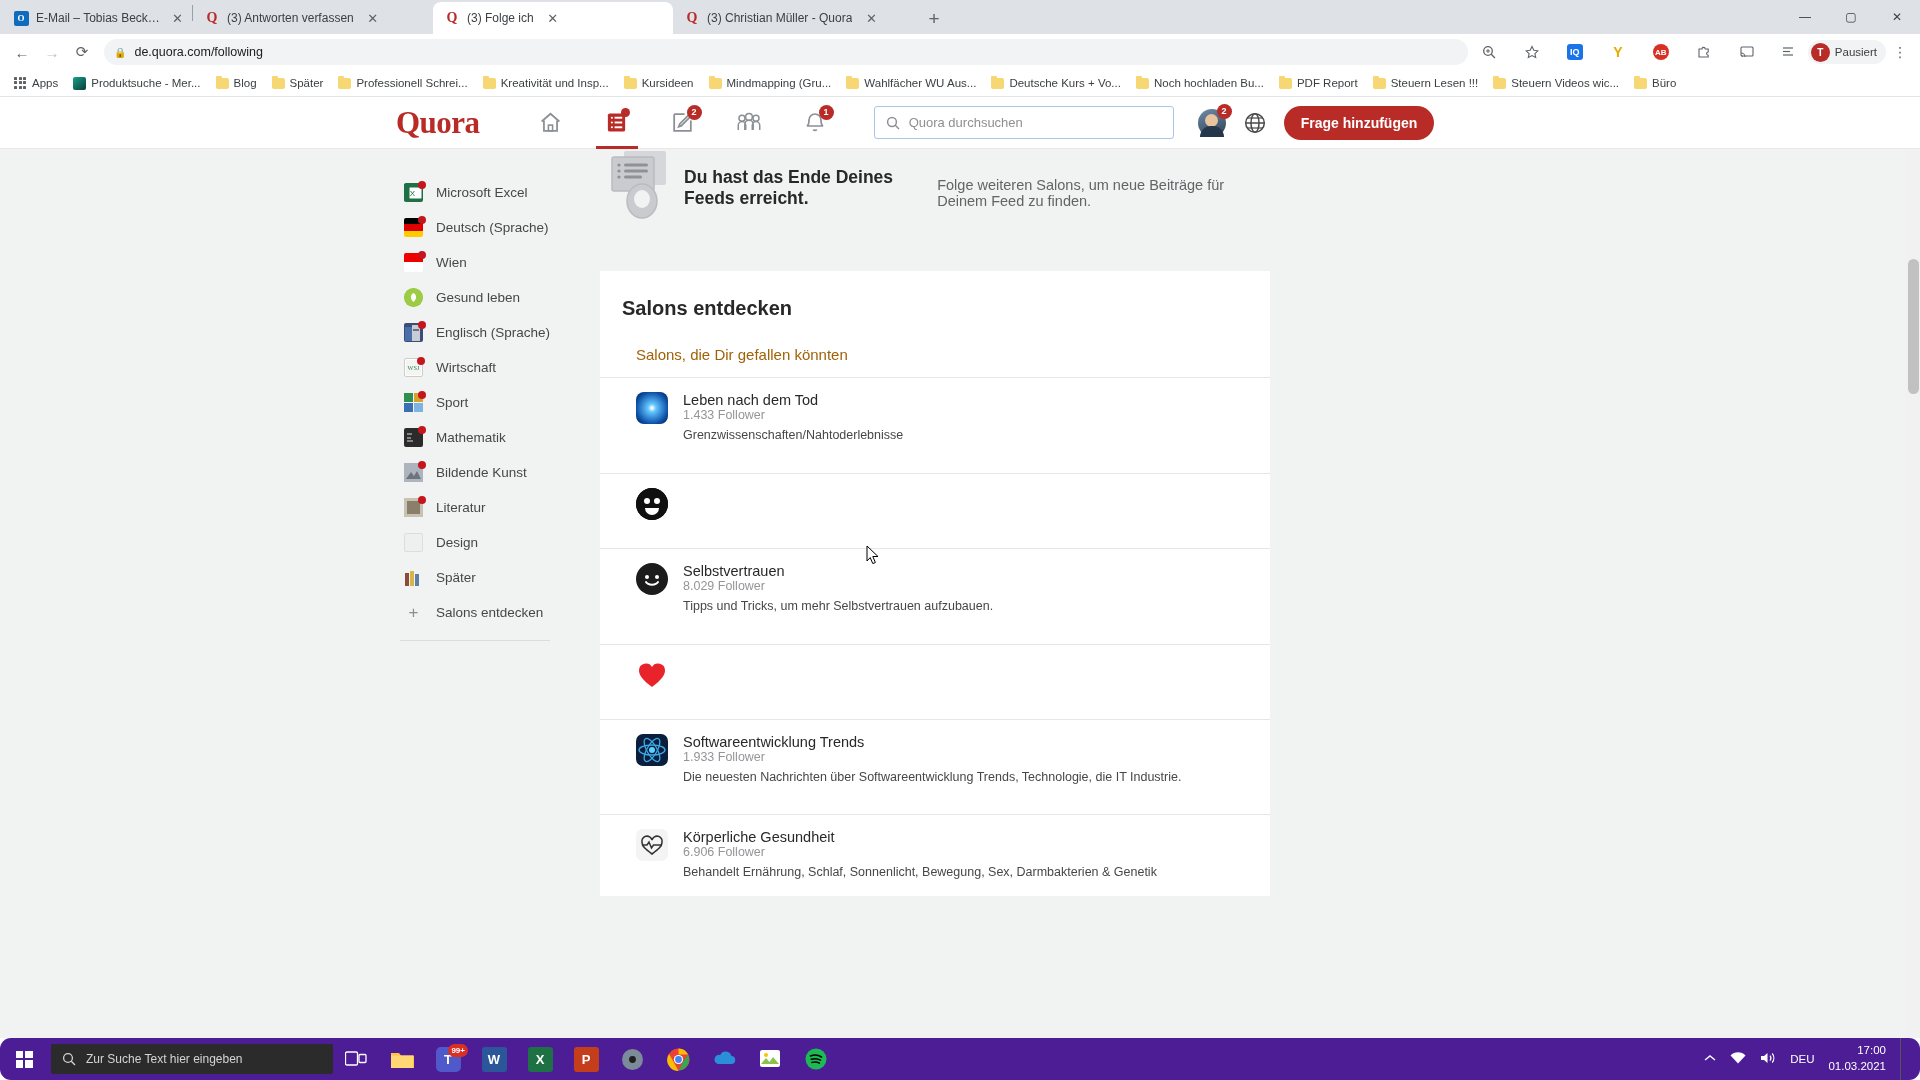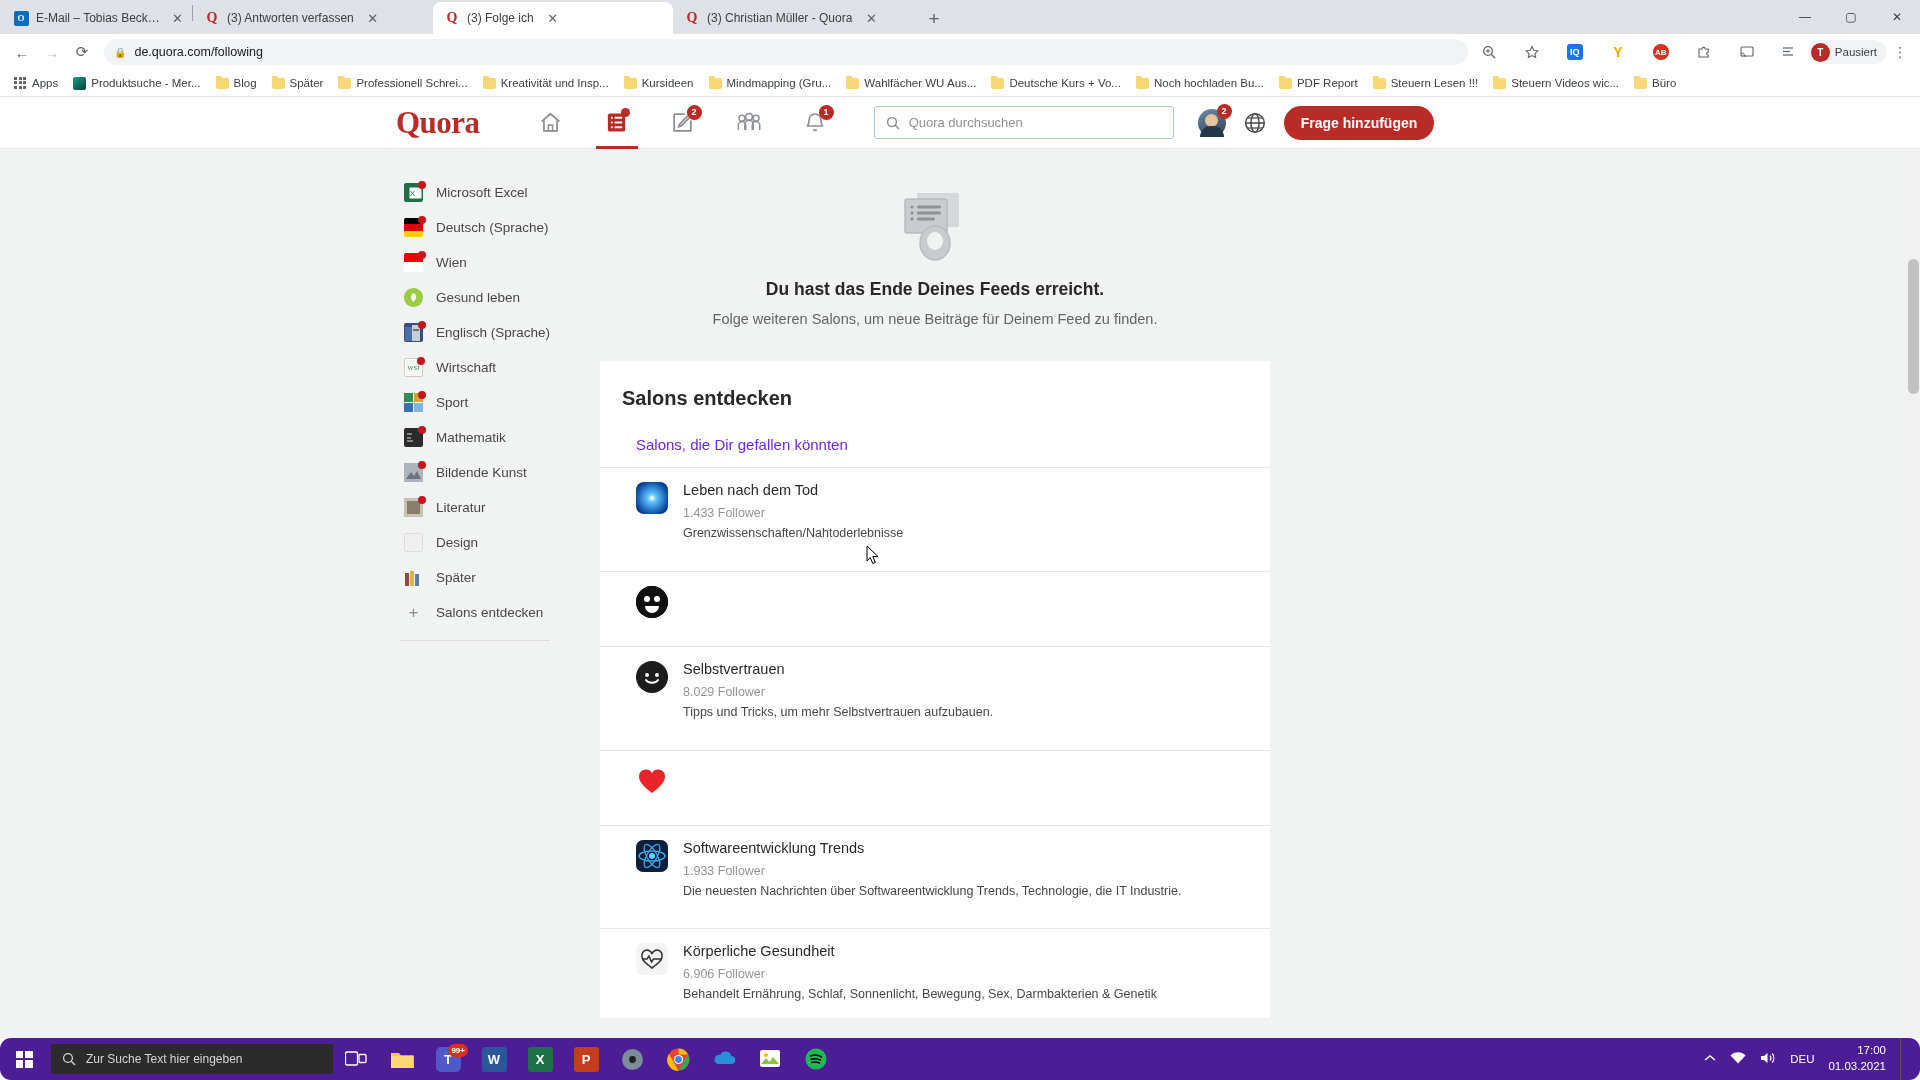--- a/index.html
+++ b/index.html
@@ -99,35 +99,35 @@
   .qsidebar { width:200px; margin-left:400px; padding-top:26px; flex:0 0 200px; }
   .side-item { display:flex; align-items:center; gap:13px; padding: 8px 0 8px 4px; font-size:13.5px; color:#474747; }
   .side-ico { width:19px; height:19px; position:relative; flex:0 0 19px; border-radius:2px; }
   .side-ico .rdot { position:absolute; width:8px; height:8px; background:#c4161c; border-radius:50%; top:-2px; right:-3px; }
   .side-add { display:flex; align-items:center; gap:13px; padding: 9px 0 9px 4px; font-size:13.5px; color:#474747; }
   .plus { width:19px; text-align:center; font-size:17px; color:#8d8d8d; line-height:1; }
   .side-div { width:150px; height:1px; background:#dcdcdc; margin: 10px 0 6px 0; }
 
   .qmain { width:670px; display:flex; flex-direction:column; align-items:center; }
 
-  .feedend { padding-top:42px; display:flex; flex-direction:column; align-items:center; width:100%; }
+  .feedend { display:flex; flex-direction:row; align-items:center; width:100%; }
   .endicon { width:84px; height:70px; position:relative; margin-bottom:18px; }
   .endtitle { font-size:17.5px; font-weight:bold; color:#282829; margin-bottom:11px; }
   .endsub { font-size:14.5px; color:#636466; }
 
   .cursor { position:absolute; left:866px; top:396px; width:13px; height:19px; z-index:40; }
 
   .card { width:670px; background:#fff; margin-top:34px; padding: 26px 0 0 0; }
   .card-h { font-size:20px; font-weight:bold; color:#282829; padding: 0 22px 0 22px; }
-  .card-sub { font-size:15px; color:#6d28d9; padding: 26px 40px 0 36px; }
+  .card-sub { font-size:15px; color:#a16207; padding: 26px 40px 0 36px; }
   .salon-row { display:flex; gap:15px; padding: 14px 22px 14px 36px; border-top:1px solid #e6e6e6; margin: 14px 0 0 0;}
   .salon-row:first-of-type { margin-top:14px; }
   .savatar { width:32px; height:32px; border-radius:8px; flex:0 0 32px; }
   .sname { font-size:14.5px; color:#282829; font-weight:500; }
-  .sfoll { font-size:12.5px; color:#939598; margin-top:8px; }
+  .sfoll { font-size:12.5px; color:#939598; margin-top:0; }
   .sdesc { font-size:12.5px; color:#474747; margin-top:5px; line-height:1.42; }
 
   .scrollbar { position:absolute; right:0; top:0; width:14px; bottom:0; background:#f1f1f1; }
   .scrollthumb { position:absolute; right:1px; top:110px; width:11px; height:135px; background:#c1c1c1; border-radius:6px; }
 
   
   .taskbar { height:42px; background:#4c1d95; display:flex; align-items:center; flex:0 0 42px; color:#fff;border-radius:11px; }
   .start { width:48px; height:42px; display:flex; align-items:center; justify-content:center; }
   .winlogo { width:17px; height:17px; display:grid; grid-template-columns:1fr 1fr; grid-template-rows:1fr 1fr; gap:2px; }
   .winlogo i { background:#fff; display:block; }

